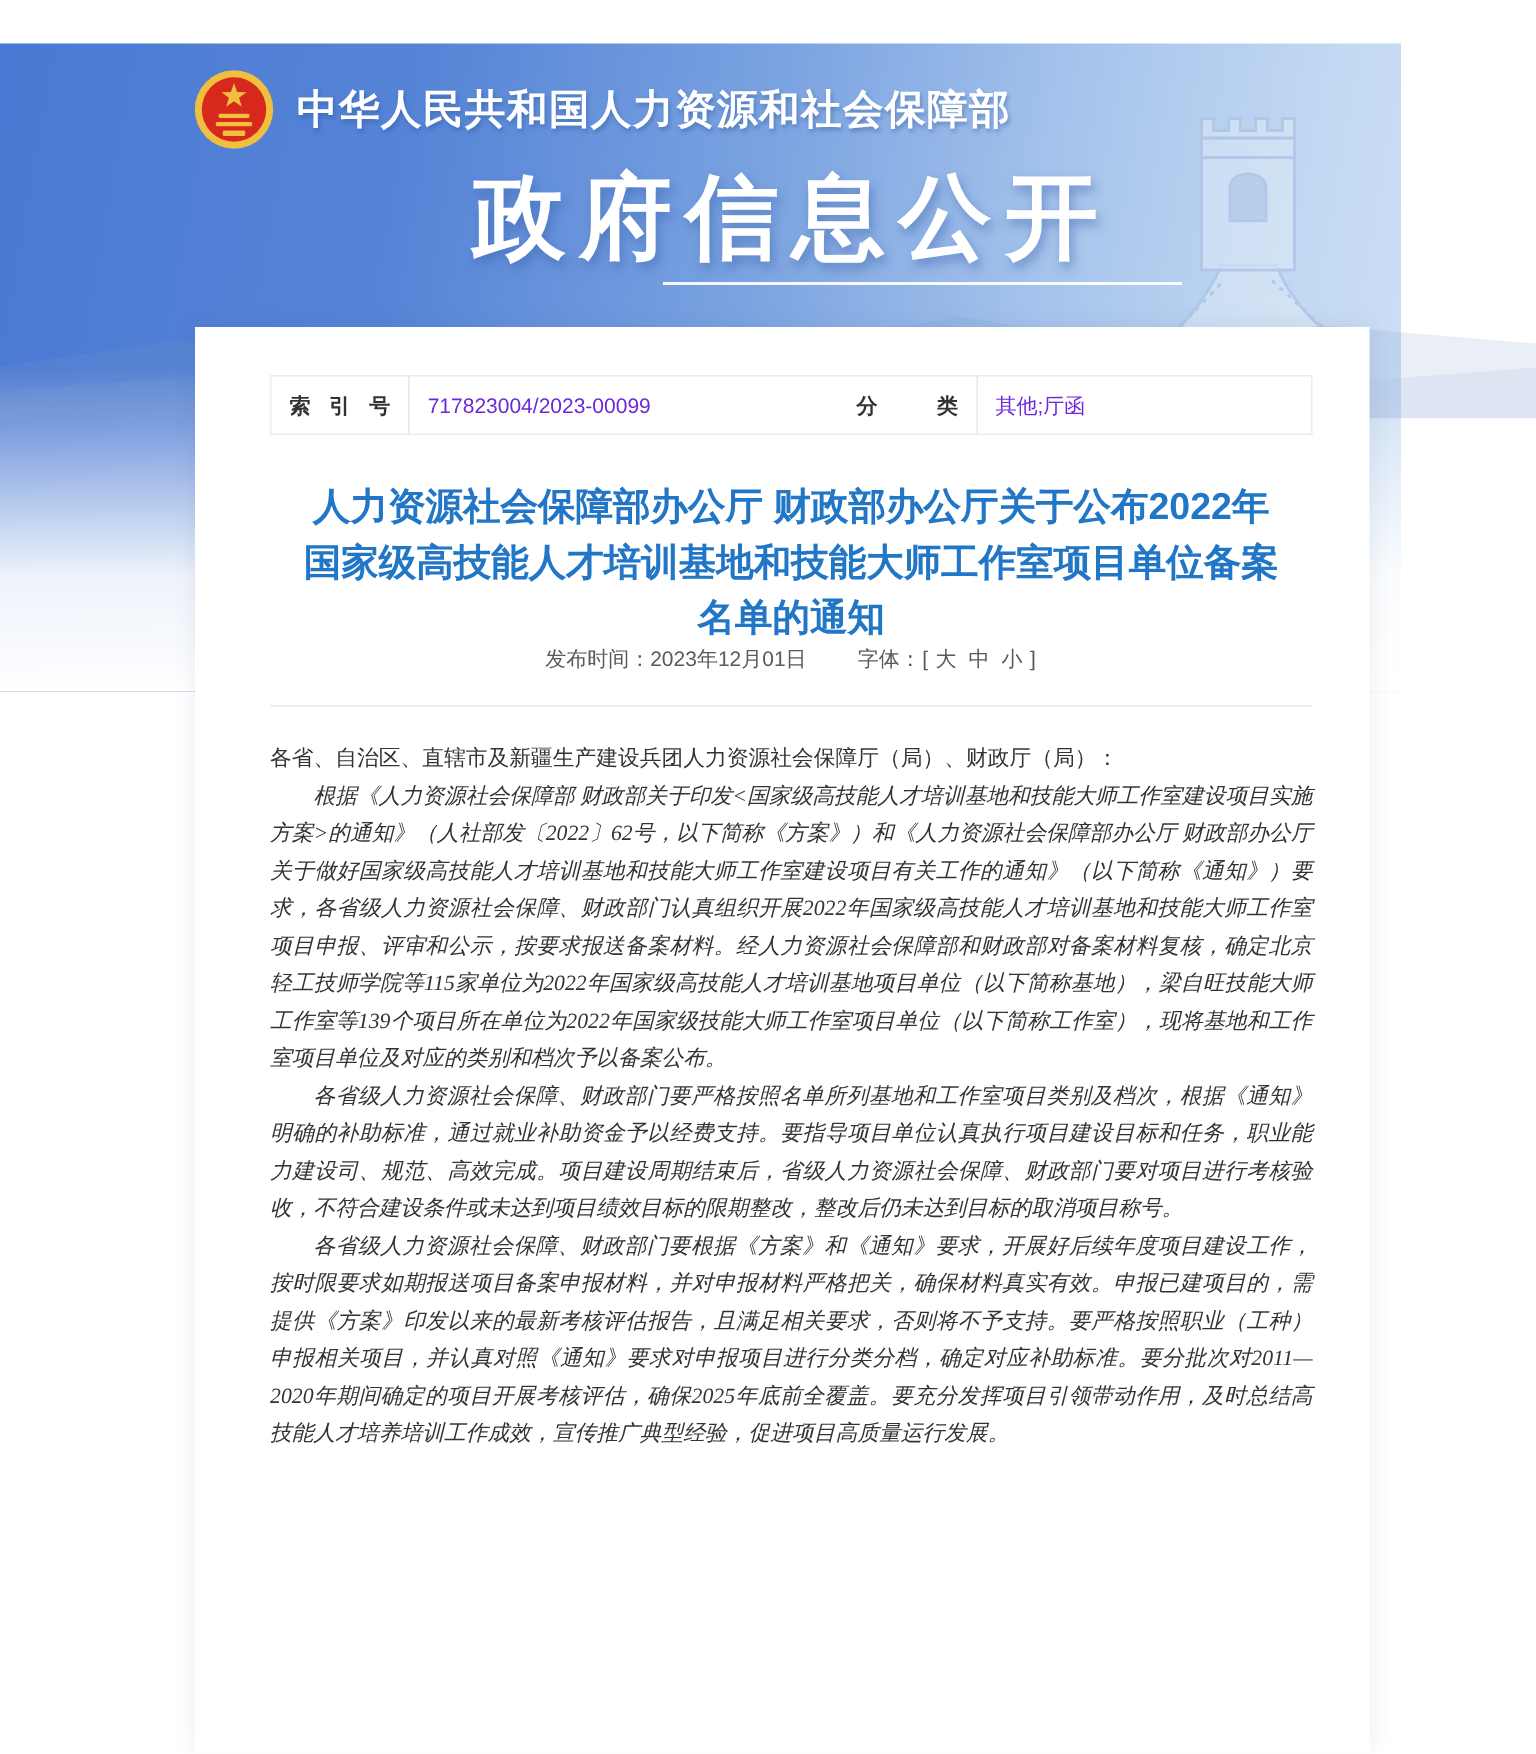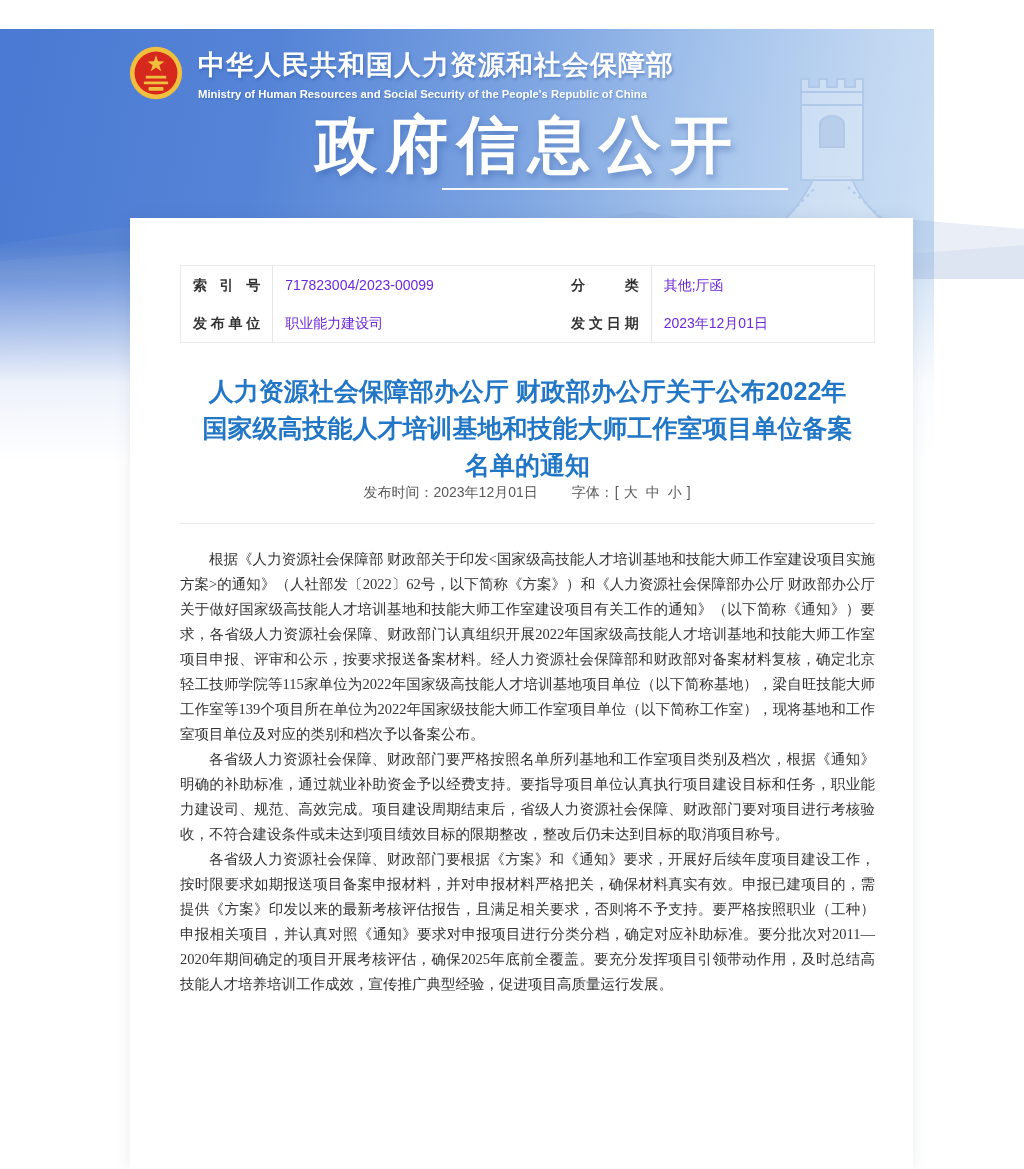--- a/index.html
+++ b/index.html
@@ -88,21 +88,21 @@
 
   
   .panel {
     position: absolute;
     top: 218px;
     left: 130px;
     width: 783px;
     height: 951px;
     background: #ffffff;
     box-shadow: 0 0 14px rgba(60,80,120,0.10);
-    padding: 47px 38px 0 50px;
+    padding: 32px 38px 0 50px;
     overflow: hidden;
   }
 
   
   table.meta {
     width: 100%;
     border-collapse: collapse;
     border: 1px solid #ebebeb;
     table-layout: fixed;
     font-size: 14px;
@@ -162,21 +162,21 @@
 
   
   .article {
     margin-top: 23px;
     font-family: "Liberation Serif", "DejaVu Serif", serif;
     font-size: 14.5px;
     color: #333333;
     line-height: 25px;
     text-align: justify;
   }
-  .article p.para { text-indent: 2em; margin: 0; }
+  .article p.para { text-indent: 2em; margin: 0; font-style: italic; }
   .article p.salutation { text-indent: 0; margin: 0; }
 </style>
 </head>
 <body>
 
 <div class="page">
 
   <div class="hero">
 
     <svg class="hero-mountains" viewBox="0 0 1024 110" preserveAspectRatio="none">
@@ -200,56 +200,50 @@
       <svg class="emblem" viewBox="0 0 60 60">
         <circle cx="30" cy="30" r="28" fill="#f0bf3e"></circle>
         <circle cx="30" cy="30" r="23" fill="#d6281c"></circle>
         <path d="M30 11 L32.2 17.5 L39 17.6 L33.6 21.6 L35.6 28 L30 24.1 L24.4 28 L26.4 21.6 L21 17.6 L27.8 17.5 Z" fill="#f0bf3e"></path>
         <rect x="19" y="33" width="22" height="3" rx="1" fill="#f0bf3e"></rect>
         <rect x="17" y="39" width="26" height="3" rx="1" fill="#f0bf3e"></rect>
         <rect x="22" y="45" width="16" height="4" rx="1" fill="#f0bf3e"></rect>
       </svg>
       <div class="brand-text">
         <div class="brand-cn">中华人民共和国人力资源和社会保障部</div>
-        <div class="brand-en">Ministry of Human Resources and Social Security of the People's Republic of China</div>
       </div>
     </div>
 
     <div class="hero-title">政府信息公开</div>
     <div class="hero-underline"></div>
   </div>
 
   <div class="panel">
 
     <table class="meta">
       <tbody>
         <tr>
           <td class="m-label">索引号</td>
           <td class="m-value m-value1">717823004/2023-00099</td>
           <td class="m-label">分类</td>
           <td class="m-value m-value2">其他;厅函</td>
         </tr>
-        <tr>
-          <td class="m-label">发布单位</td>
-          <td class="m-value m-value1">职业能力建设司</td>
-          <td class="m-label">发文日期</td>
-          <td class="m-value m-value2">2023年12月01日</td>
-        </tr>
       </tbody>
     </table>
 
     <h1 class="doc-title">人力资源社会保障部办公厅 财政部办公厅关于公布2022年国家级高技能人才培训基地和技能大师工作室项目单位备案名单的通知</h1>
 
     <div class="pub-row">
       <span>发布时间：</span><span>2023年12月01日</span><span class="gap"></span><span>字体：</span><span class="bracket">[</span><a class="font-opt">大</a><a class="font-opt">中</a><a class="font-opt">小</a><span class="bracket">]</span>
     </div>
 
     <div class="sep"></div>
 
     <div class="article">
+      <p class="salutation">各省、自治区、直辖市及新疆生产建设兵团人力资源社会保障厅（局）、财政厅（局）：</p>
       <p class="para">根据《人力资源社会保障部 财政部关于印发&lt;国家级高技能人才培训基地和技能大师工作室建设项目实施方案&gt;的通知》（人社部发〔2022〕62号，以下简称《方案》）和《人力资源社会保障部办公厅 财政部办公厅关于做好国家级高技能人才培训基地和技能大师工作室建设项目有关工作的通知》（以下简称《通知》）要求，各省级人力资源社会保障、财政部门认真组织开展2022年国家级高技能人才培训基地和技能大师工作室项目申报、评审和公示，按要求报送备案材料。经人力资源社会保障部和财政部对备案材料复核，确定北京轻工技师学院等115家单位为2022年国家级高技能人才培训基地项目单位（以下简称基地），梁自旺技能大师工作室等139个项目所在单位为2022年国家级技能大师工作室项目单位（以下简称工作室），现将基地和工作室项目单位及对应的类别和档次予以备案公布。</p>
       <p class="para">各省级人力资源社会保障、财政部门要严格按照名单所列基地和工作室项目类别及档次，根据《通知》明确的补助标准，通过就业补助资金予以经费支持。要指导项目单位认真执行项目建设目标和任务，职业能力建设司、规范、高效完成。项目建设周期结束后，省级人力资源社会保障、财政部门要对项目进行考核验收，不符合建设条件或未达到项目绩效目标的限期整改，整改后仍未达到目标的取消项目称号。</p>
       <p class="para">各省级人力资源社会保障、财政部门要根据《方案》和《通知》要求，开展好后续年度项目建设工作，按时限要求如期报送项目备案申报材料，并对申报材料严格把关，确保材料真实有效。申报已建项目的，需提供《方案》印发以来的最新考核评估报告，且满足相关要求，否则将不予支持。要严格按照职业（工种）申报相关项目，并认真对照《通知》要求对申报项目进行分类分档，确定对应补助标准。要分批次对2011—2020年期间确定的项目开展考核评估，确保2025年底前全覆盖。要充分发挥项目引领带动作用，及时总结高技能人才培养培训工作成效，宣传推广典型经验，促进项目高质量运行发展。</p>
 
     </div>
 
   </div>
 </div>
 
 </body></html>

